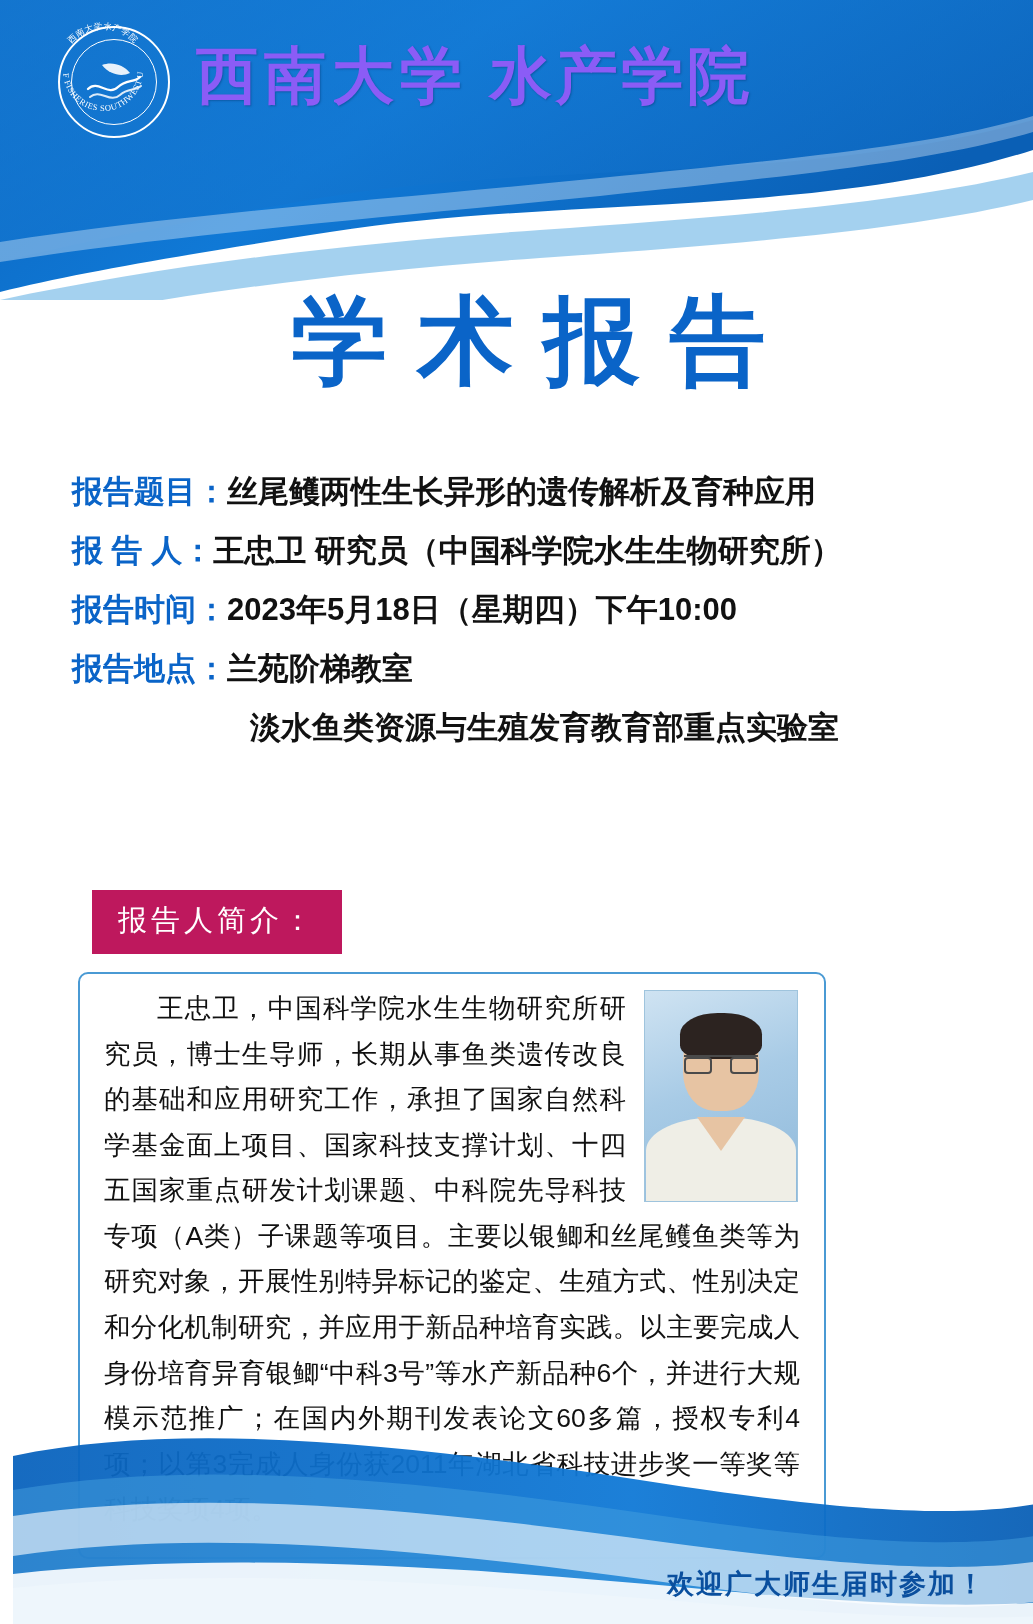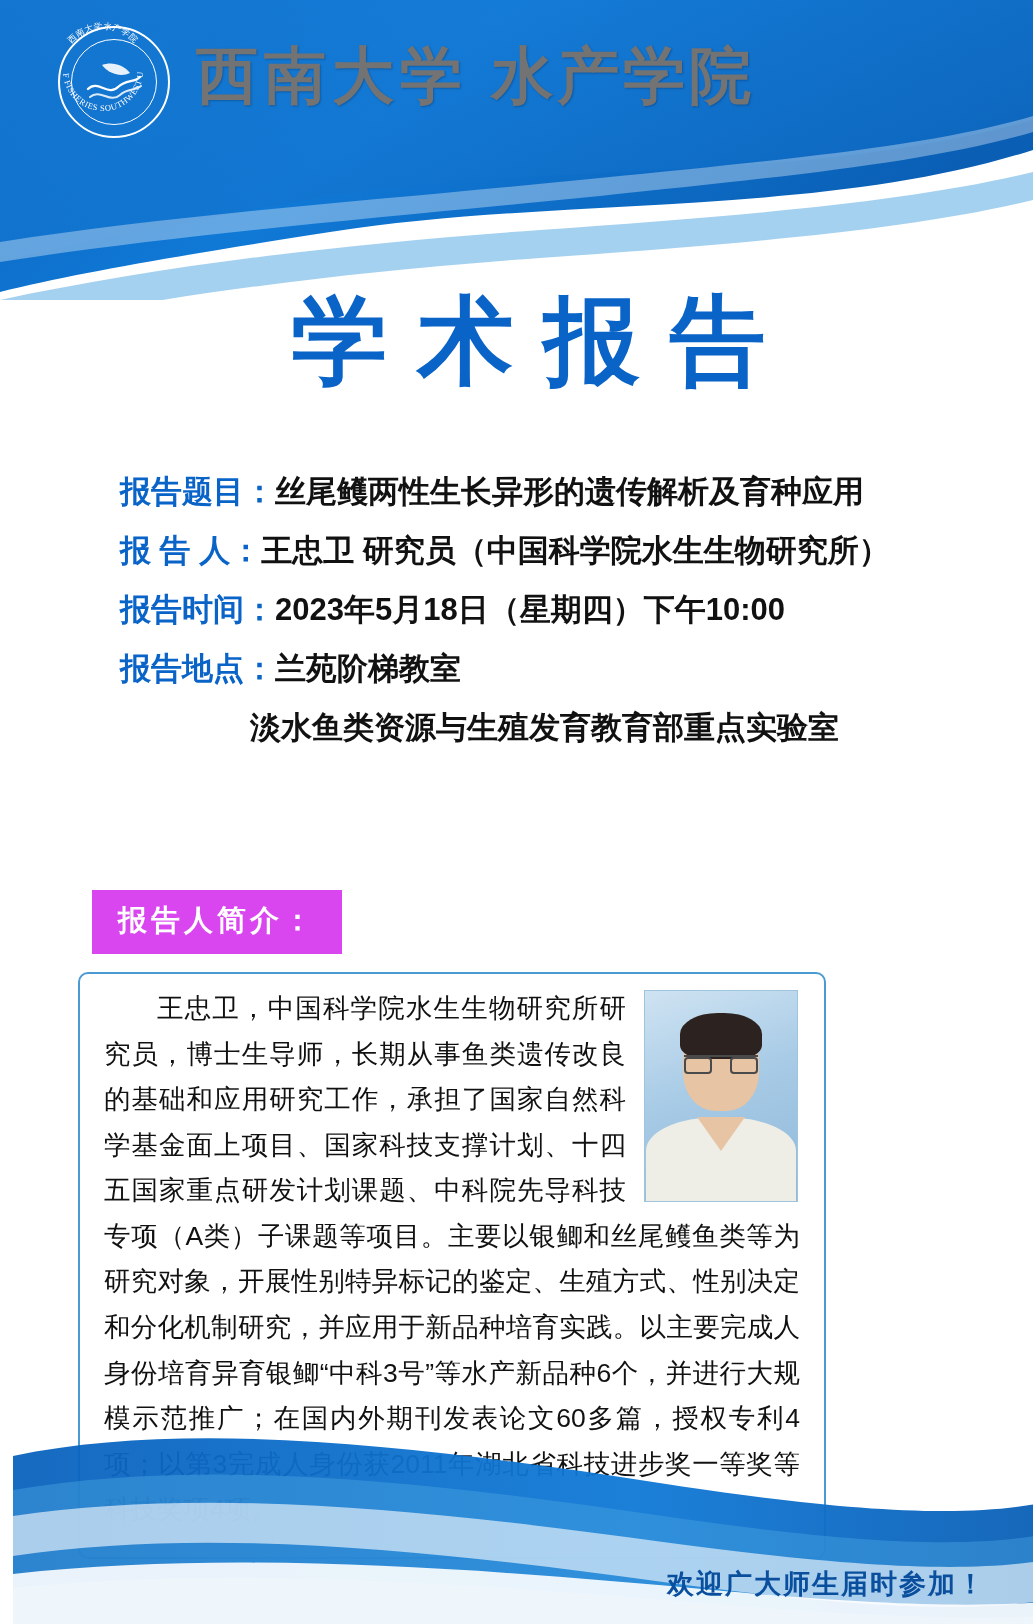--- a/index.html
+++ b/index.html
@@ -67,24 +67,24 @@
   .logo-ring-text text {
     fill: #ffffff;
     font-size: 8.5px;
     font-family: "Liberation Serif", serif;
     letter-spacing: 0.5px;
   }
   .banner-title {
     position: absolute;
     top: 34px;
     left: 196px;
-    font-family: Liberation Sans, sans-serif;
+    font-family: Liberation Serif, serif;
     font-weight: bold;
     font-size: 62px;
-    color: #737373;
+    color: #8b5cf6;
     letter-spacing: 6px;
     white-space: nowrap;
     text-shadow: 1px 1px 2px rgba(0,40,90,0.35);
   }
   .banner-title .sub {
     letter-spacing: 4px;
   }
 
   
   .main-title {
@@ -111,21 +111,20 @@
     width: 900px;
   }
   .info-row {
     display: flex;
     align-items: baseline;
     margin-bottom: 14px;
     font-size: 31px;
     line-height: 1.45;
     font-weight: bold;
     font-family: "Liberation Sans", sans-serif;
-    margin-left: 48px;
   }
   .info-label {
     color: #0a64c8;
     white-space: nowrap;
     flex: 0 0 auto;
   }
   .info-value {
     color: #111111;
     flex: 1 1 auto;
   }
@@ -135,24 +134,24 @@
     font-weight: bold;
     color: #111111;
     line-height: 1.45;
   }
 
   
   .bio-tag {
     position: absolute;
     top: 890px;
     left: 92px;
-    background: #d946ef;
+    background: #be185d;
     color: #ffffff;
     font-size: 29px;
-    font-weight: bold;
+    font-weight: normal;
     letter-spacing: 4px;
     padding: 11px 26px 13px 26px;
     white-space: nowrap;
   }
   .bio-box {
     position: absolute;
     top: 972px;
     left: 78px;
     width: 748px;
     min-height: 460px;

